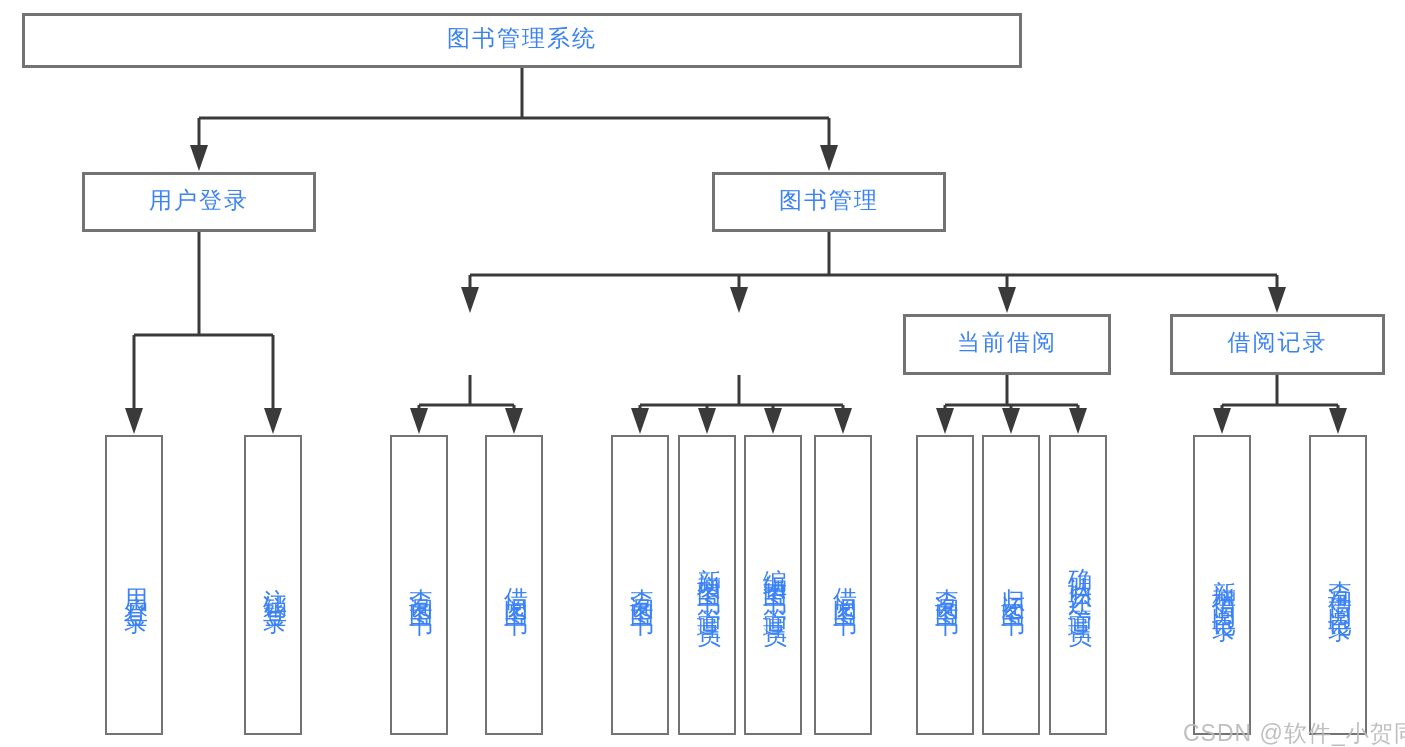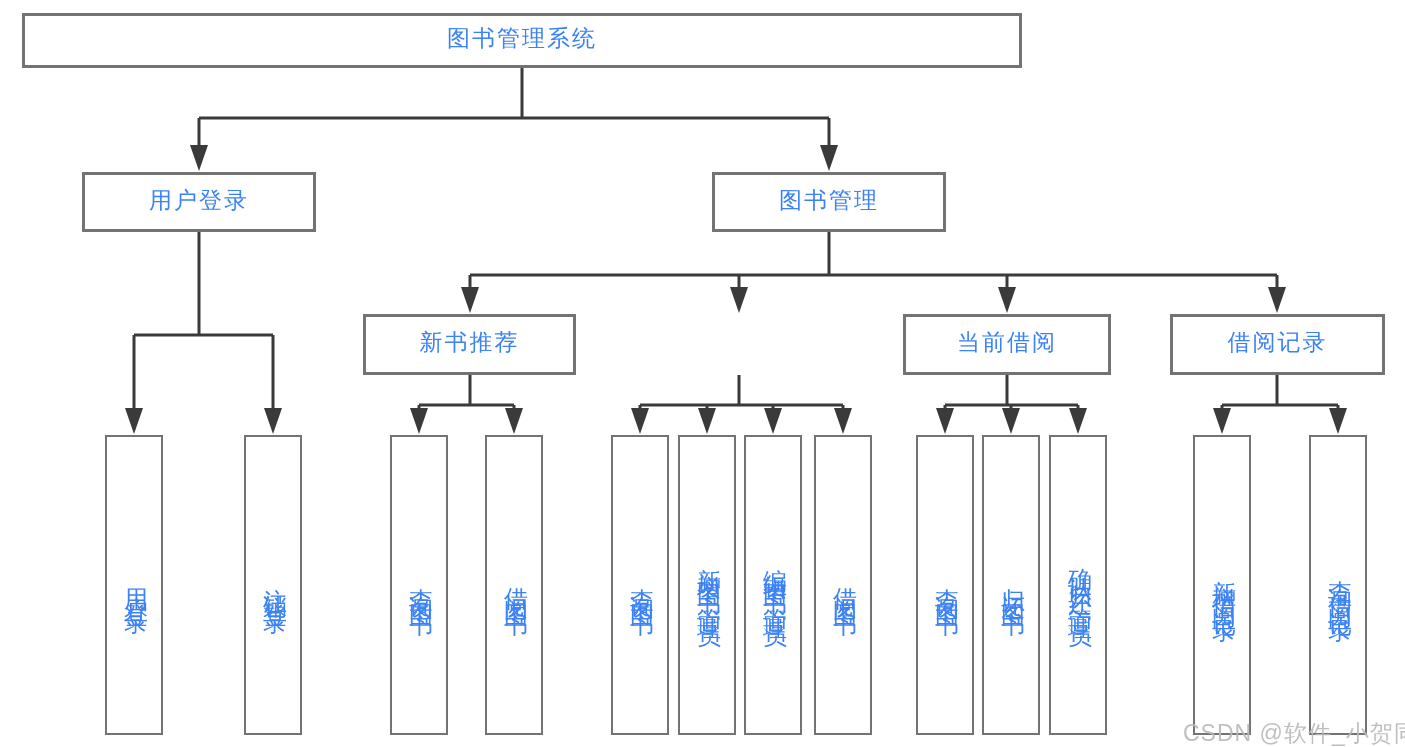--- a/index.html
+++ b/index.html
@@ -86,21 +86,20 @@
       <polygon points="1213,408 1231,408 1222,434"></polygon>
       <polygon points="1329,408 1347,408 1338,434"></polygon>
     </g>
   </svg>
 
   <div class="node h" style="left:22px; top:13px; width:1000px; height:55px;">图书管理系统</div>
 
   <div class="node h" style="left:82px; top:172px; width:234px; height:60px;">用户登录</div>
   <div class="node h" style="left:712px; top:172px; width:234px; height:60px;">图书管理</div>
 
-  <div class="node h" style="left:363px; top:314px; width:213px; height:61px;">新书推荐</div>
   <div class="node h" style="left:903px; top:314px; width:208px; height:61px;">当前借阅</div>
   <div class="node h" style="left:1170px; top:314px; width:215px; height:61px;">借阅记录</div>
 
   <div class="node v" style="left:105px; top:435px; width:58px; height:300px;">用户登录</div>
   <div class="node v" style="left:244px; top:435px; width:58px; height:300px;">注销登录</div>
 
   <div class="node v" style="left:390px; top:435px; width:58px; height:300px;">查询图书</div>
   <div class="node v" style="left:485px; top:435px; width:58px; height:300px;">借阅图书</div>
 
   <div class="node v" style="left:611px; top:435px; width:58px; height:300px;">查询图书</div>

